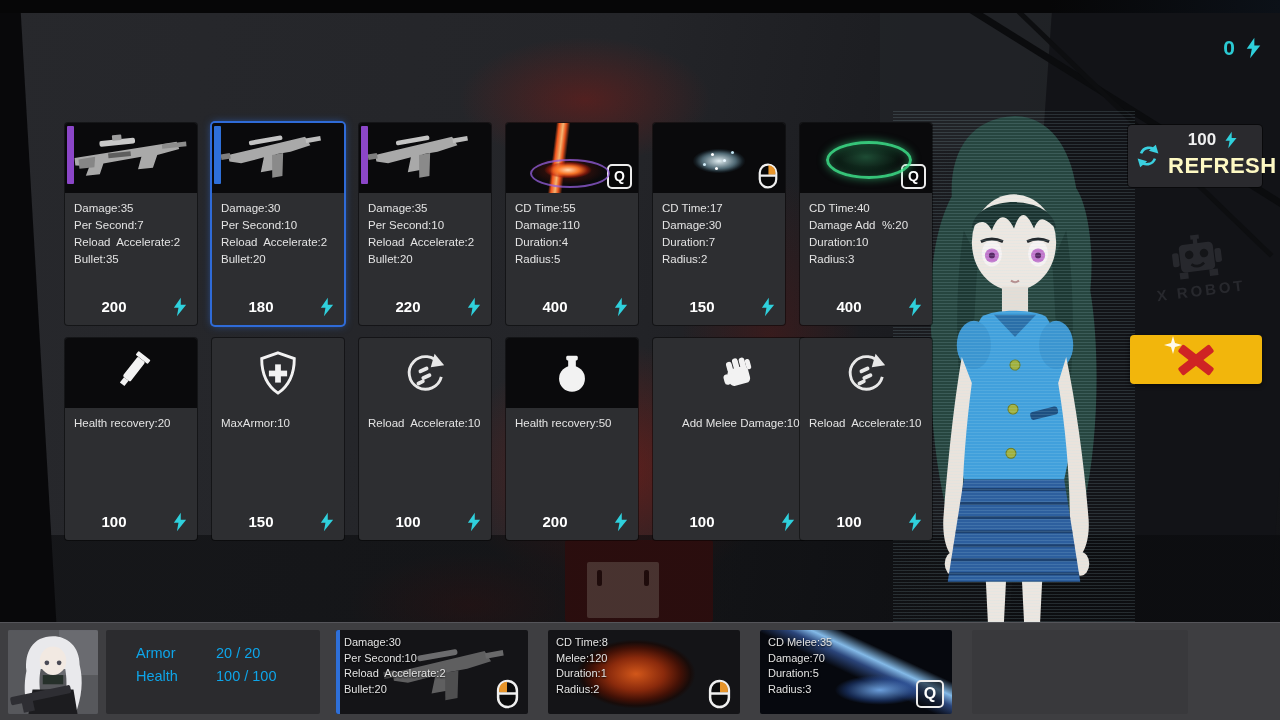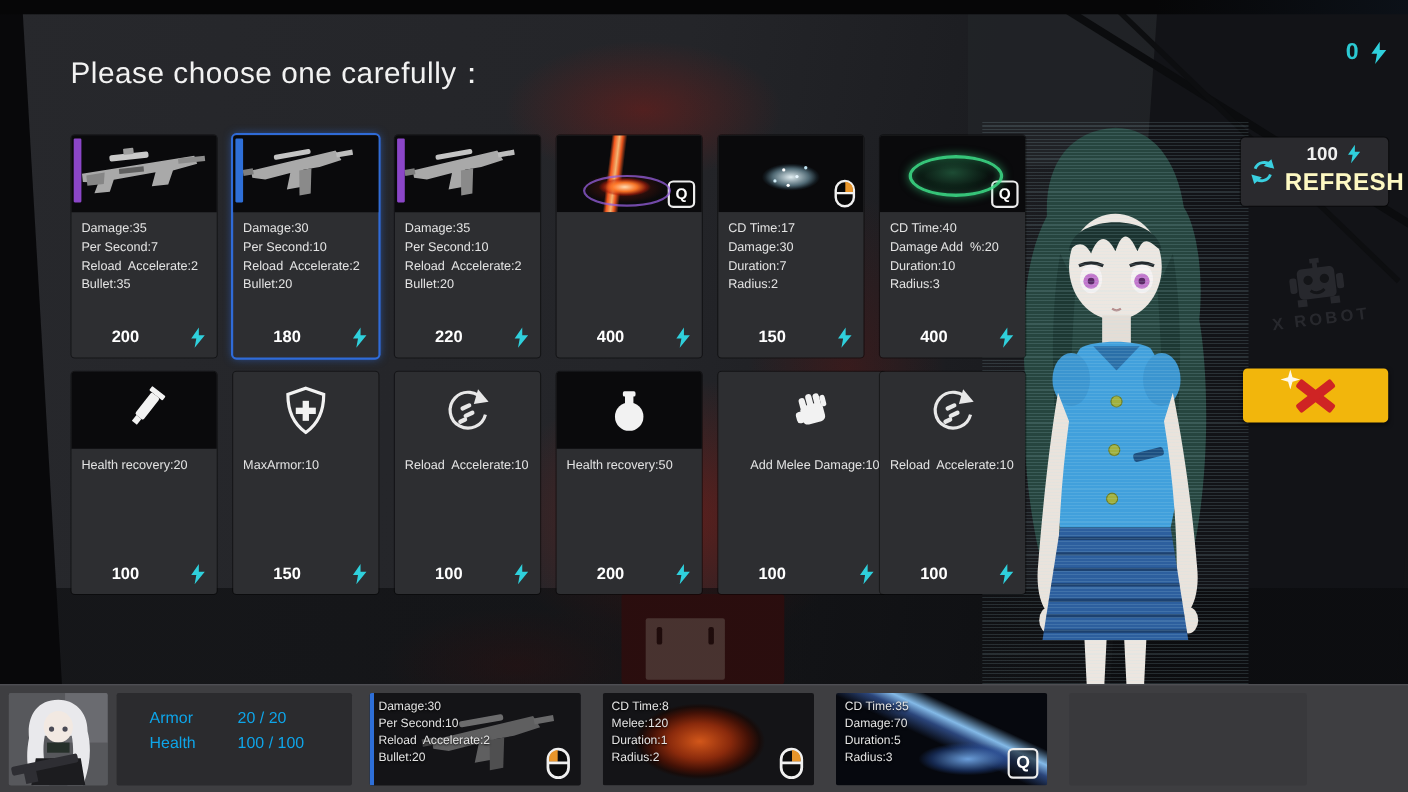--- a/index.html
+++ b/index.html
@@ -186,21 +186,20 @@
           <line x1="50" y1="420" x2="190" y2="420"></line>
         <line x1="50" y1="434" x2="190" y2="434"></line>
           <line x1="50" y1="448" x2="190" y2="448"></line>
         <line x1="50" y1="462" x2="190" y2="462"></line>
       </g>
       <path d="M92 470 L112 470 L110 510 L94 510 Z" fill="#ece6e0"></path>
       <path d="M128 470 L148 470 L146 510 L130 510 Z" fill="#ece6e0"></path>
     </svg>
   </div>
 
-  <div class="title">Please choose one carefully：</div>
   <div class="money">
     <span class="money-val">0</span>
     <svg class="bolt-svg" width="17" height="22" viewBox="0 0 20 26">
       <path d="M11 1 L2 14 H8 L6 25 L18 10 H11 Z" fill="#2fd0dc"></path>
       </svg>
   </div>
 
   <div id="card-grid">
       <div class="card" style="left: 65px; top: 123px;">
         <div class="card-img">
@@ -277,20 +276,26 @@
         <div class="card-price-row">
           <span class="card-price">220</span>
           <span class="card-bolt"><svg width="16" height="20" viewBox="0 0 20 26">
               <path d="M11 1 L2 14 H8 L6 25 L18 10 H11 Z" fill="#2fd0dc"></path>
             </svg></span>
         </div>
       </div>
       <div class="card" style="left: 506px; top: 123px;">
         <div class="card-img art-laser">
           <div class="q-badge">Q</div>
+        </div>
+        <div class="card-stats">
+          <div class="stat-line">CD Time:55</div>
+          <div class="stat-line">Damage:110</div>
+          <div class="stat-line">Duration:4</div>
+          <div class="stat-line">Radius:5</div>
         </div>
         <div class="card-price-row">
           <span class="card-price">400</span>
           <span class="card-bolt"><svg width="16" height="20" viewBox="0 0 20 26">
               <path d="M11 1 L2 14 H8 L6 25 L18 10 H11 Z" fill="#2fd0dc"></path>
             </svg></span>
         </div>
       </div>
       <div class="card" style="left: 653px; top: 123px;">
         <div class="card-img art-ice">
@@ -539,21 +544,21 @@
             <div class="stat-line">Radius:2</div>
           </div>
           <div class="mouse-badge"><svg viewBox="0 0 24 30">
               <rect x="3" y="2.5" width="18" height="25" rx="9" fill="rgba(5,5,5,.55)" stroke="#f0f0f0" stroke-width="2.4"></rect>
               <path d="M12.5 3.2 C17 3.6 20 6.8 20 11 L20 13.5 L12.5 13.5 Z" fill="#e8952a"></path>
               <line x1="3.5" y1="14.5" x2="20.5" y2="14.5" stroke="#f0f0f0" stroke-width="2.4"></line>
             </svg></div>
         </div>
         <div class="slot art-beam" style="left: 760px; width: 192px;">
           <div class="slot-stats">
-            <div class="stat-line">CD Time:35</div>
+            <div class="stat-line">CD Melee:35</div>
             <div class="stat-line">Damage:70</div>
             <div class="stat-line">Duration:5</div>
             <div class="stat-line">Radius:3</div>
           </div>
           <div class="q-badge">Q</div>
         </div>
         <div class="slot empty" style="left: 972px; width: 216px;"></div>
       </div>
   </div>
 

